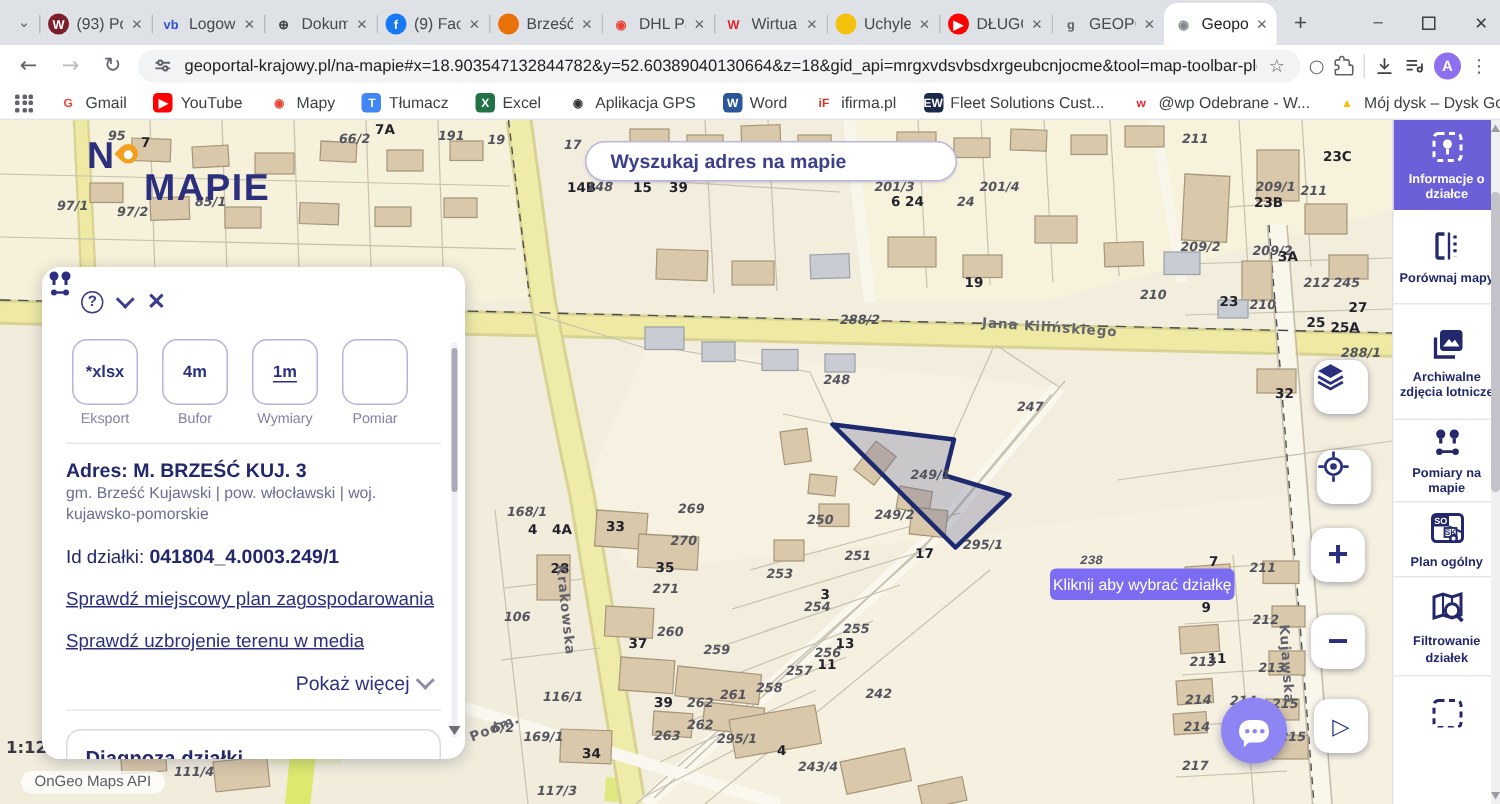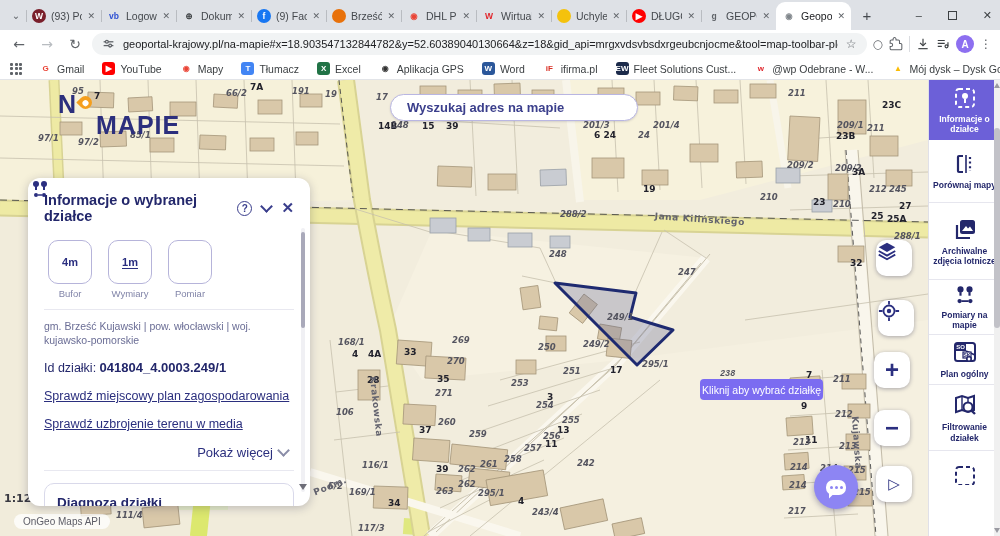--- a/index.html
+++ b/index.html
@@ -710,31 +710,34 @@
     <div id="chat">
       <div class="bubble">
           <i></i>
           <i></i>
           <i></i>
         </div>
     </div>
 
     <div id="panel">
       <div id="panel-head">
-        <div id="panel-title">Informacje o wybranej działce</div>
         <span class="ph-ic">
             <span class="q-circle">?</span>
           </span>
         <span class="ph-ic">
             <span class="chev"></span>
           </span>
         <span class="ph-ic" style="font-size:15px;font-weight:bold;">✕</span>
       </div>
 
       <div id="actions">
+        <div class="action">
+          <div class="action-box">*xlsx</div>
+          <div class="action-label">Eksport</div>
+        </div>
         <div class="action">
           <div class="action-box">4m</div>
           <div class="action-label">Bufor</div>
         </div>
         <div class="action">
           <div class="action-box">
               <span class="u">1m</span>
             </div>
           <div class="action-label">Wymiary</div>
         </div>
@@ -751,20 +754,21 @@
                   <path d="M10,17 H14" stroke="#2b2f80" stroke-width="1.6"></path>
                 </g>
               </svg>
           </div>
           <div class="action-label">Pomiar</div>
         </div>
       </div>
 
       <div class="pdivider"></div>
 
+      <div id="addr-line">Adres: M. BRZEŚĆ KUJ. 3</div>
       <div id="addr-sub">gm. Brześć Kujawski | pow. włocławski | woj. kujawsko-pomorskie</div>
 
       <div id="id-line"><span>Id działki:</span> <b>041804_4.0003.249/1</b></div>
 
       <a class="plink">Sprawdź miejscowy plan zagospodarowania</a>
       <a class="plink">Sprawdź uzbrojenie terenu w media</a>
 
       <div id="show-more"><span>Pokaż więcej</span><span class="chev"></span></div>
 
       <div class="pdivider"></div>

